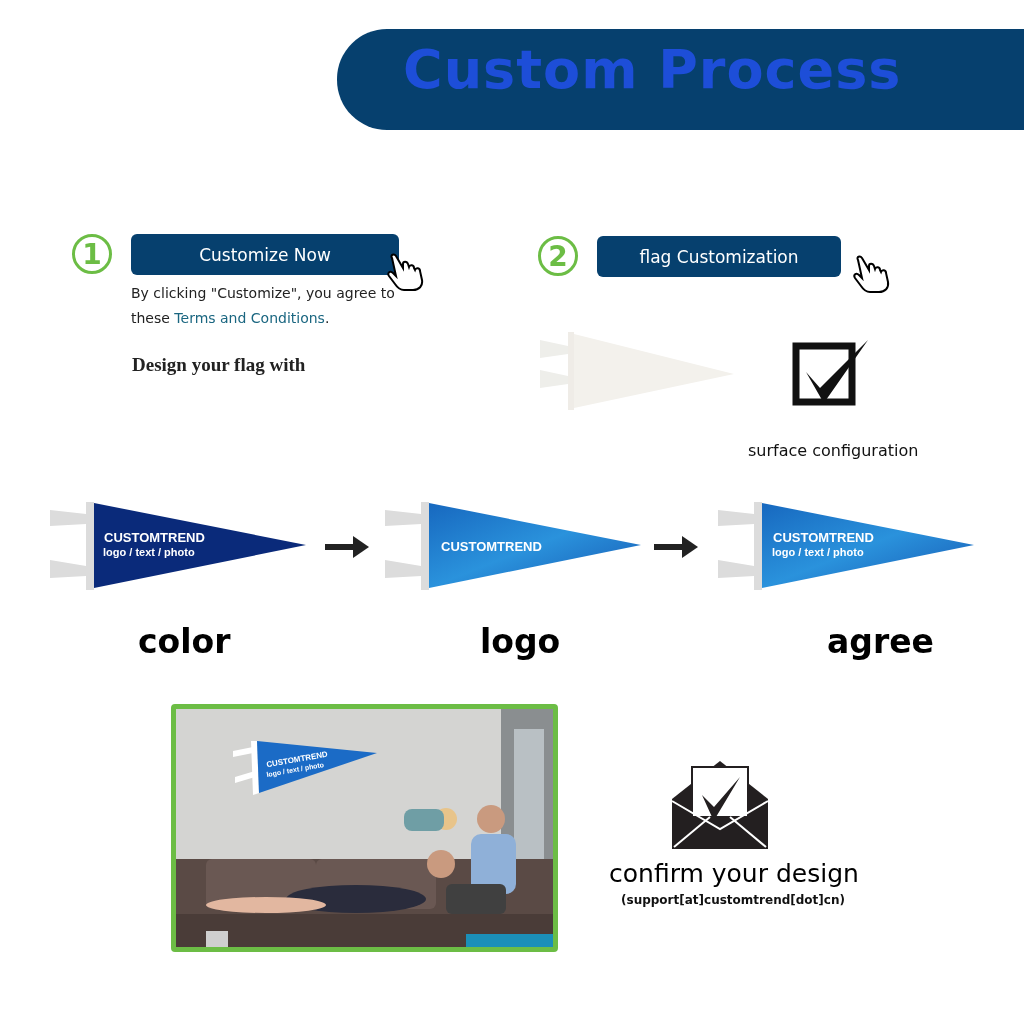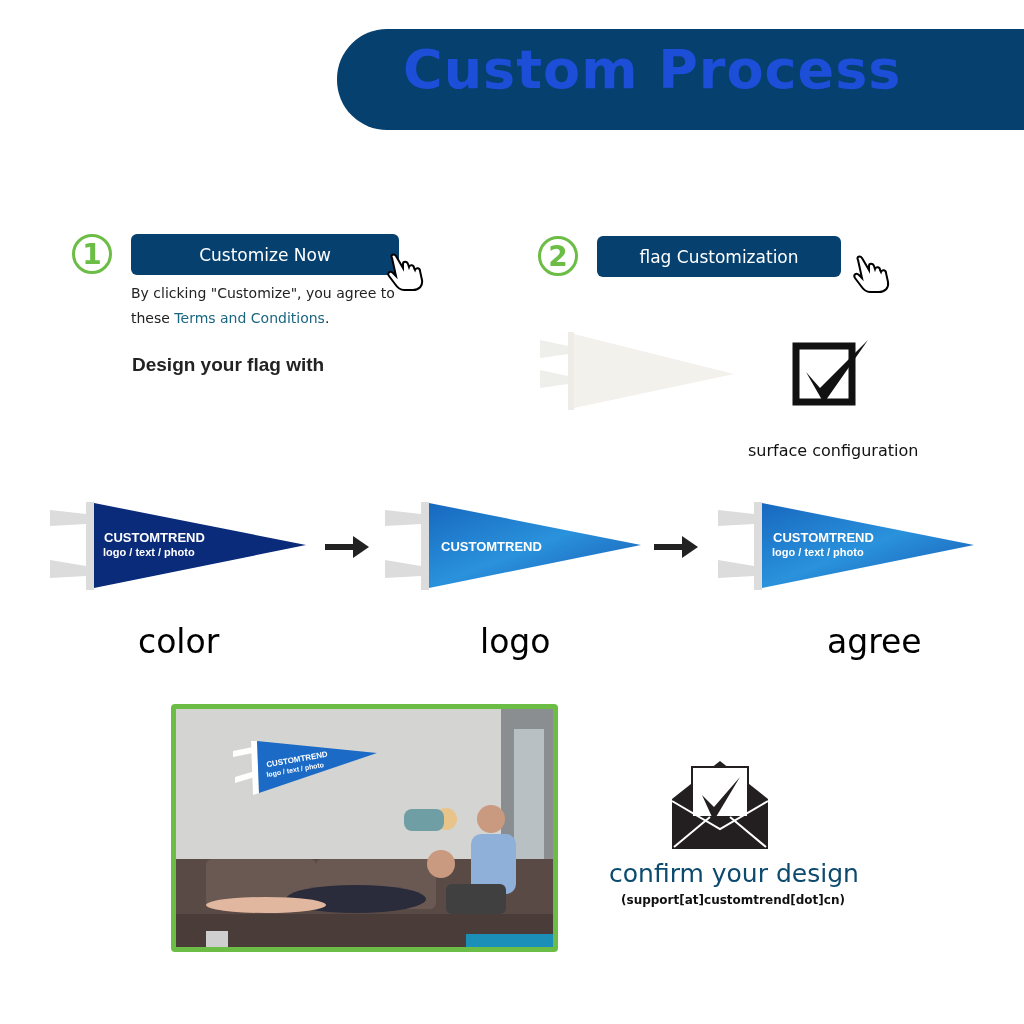--- a/index.html
+++ b/index.html
@@ -5,26 +5,26 @@
   * { margin:0; padding:0; box-sizing:border-box; }
   body { width:1024px; height:1024px; background:#ffffff; position:relative; overflow:hidden; font-family:"Liberation Sans", sans-serif; }
   .abs { position:absolute; }
   .title-banner { left:337px; top:29px; width:720px; height:101px; background:#06406e; border-radius:50px 0 0 50px; }
   .title-text { left:403px; top:38px; color:#1d4ed8; font-family:"DejaVu Sans", sans-serif; font-weight:bold; font-size:54px; letter-spacing:1px; white-space:nowrap; }
   .step-num { width:40px; height:40px; border:3px solid #6cbd45; border-radius:50%; color:#6cbd45; font-weight:bold; font-size:28px; display:flex; align-items:center; justify-content:center; font-family:"DejaVu Sans", sans-serif; }
   .cta { background:#06406e; color:#fff; border-radius:6px; display:flex; align-items:center; justify-content:center; font-family:"DejaVu Sans", sans-serif; font-size:17px; }
   .hand { width:40px; height:42px; }
   .note { font-family:"DejaVu Sans", sans-serif; font-size:14px; color:#222; line-height:25px; }
   .note .link { color:#1a6680; }
-  .design-text { font-family:Liberation Sans, sans-serif; font-weight:bold; font-size:19px; color:#222; line-height:23px; }
+  .design-text { font-family:Liberation Serif, serif; font-weight:bold; font-size:19px; color:#222; line-height:23px; }
   .caption { font-family:"DejaVu Sans", sans-serif; font-size:16px; color:#111; white-space:nowrap; }
-  .stage-label { font-family:"DejaVu Sans", sans-serif; font-size:33px; color:#000; }
+  .stage-label { font-family:"DejaVu Sans", sans-serif; font-size:33px; color:#000;font-weight:bold; }
   .pennant-text { color:#fff; font-weight:bold; font-family:"Liberation Sans", sans-serif; white-space:nowrap; }
   .photo-frame { left:171px; top:704px; width:387px; height:248px; border:5px solid #6cbd45; border-radius:4px; overflow:hidden; background:#d9d9d9; }
-  .confirm-title { font-family:"DejaVu Sans", sans-serif; font-size:25px; color:#0c4a6e; white-space:nowrap; }
+  .confirm-title { font-family:"DejaVu Sans", sans-serif; font-size:25px; color:#000000; white-space:nowrap; }
   .confirm-sub { font-family:"DejaVu Sans", sans-serif; font-weight:bold; font-size:12px; color:#111; white-space:nowrap; }
 </style>
 </head>
 <body>
 
 <div class="abs title-banner"></div>
 <div class="abs title-text">Custom Process</div>
 
 <div class="abs step-num" style="left:72px;top:234px;">1</div>
 <div class="abs cta" style="left:131px;top:234px;width:268px;height:41px;">Customize Now</div>

